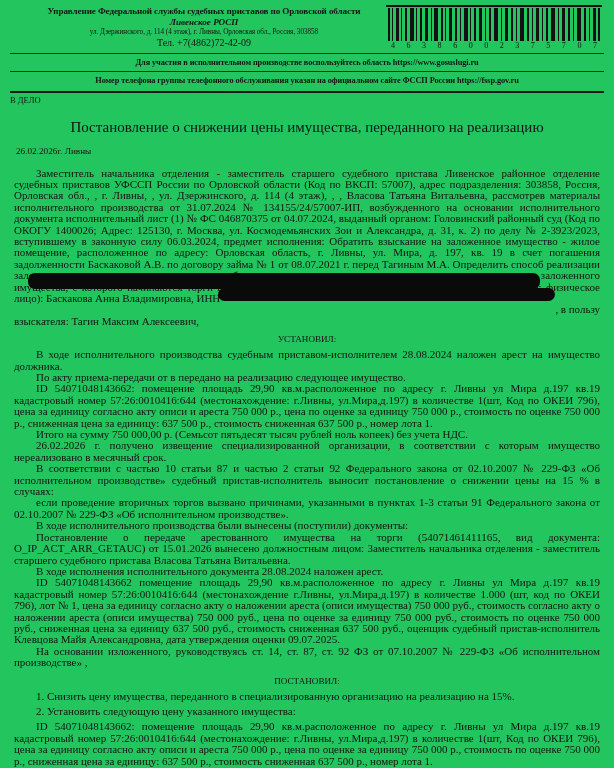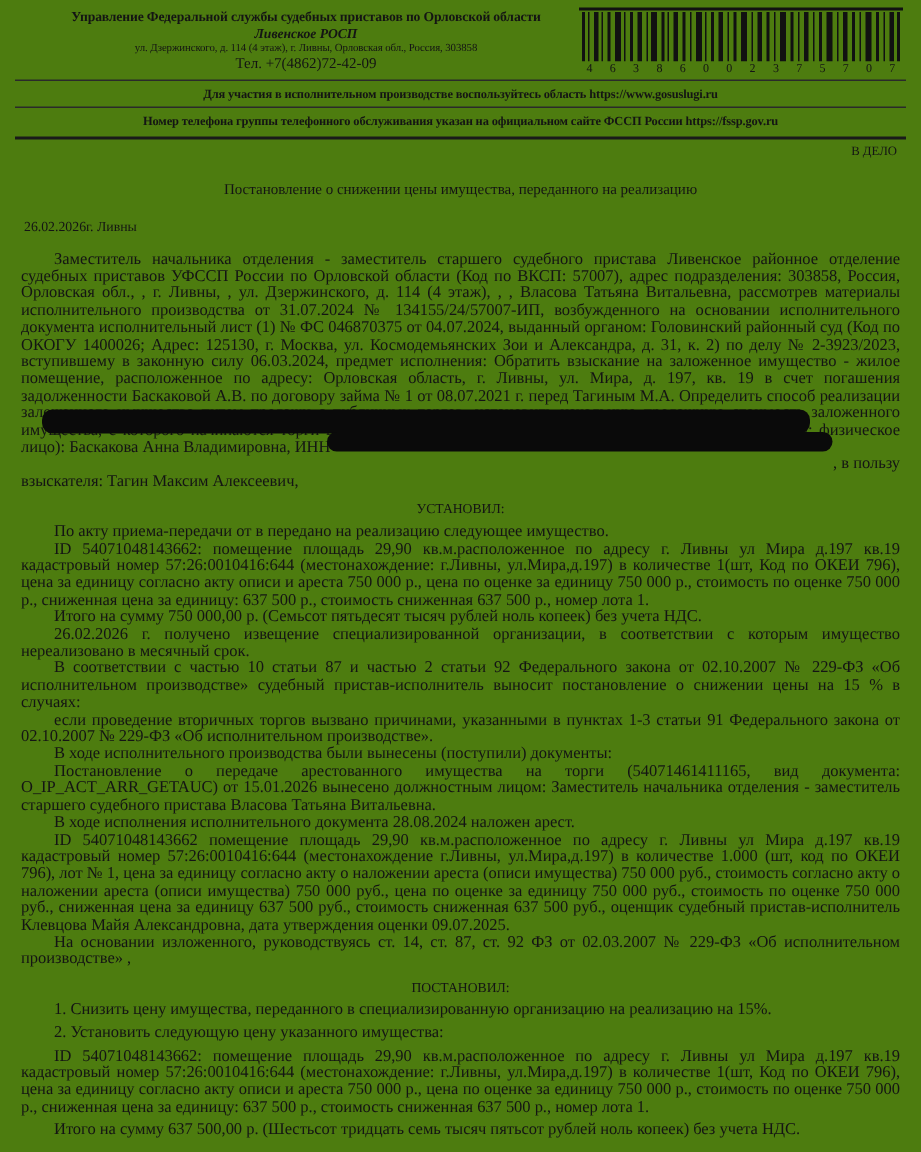--- a/index.html
+++ b/index.html
@@ -12,21 +12,21 @@
     height: 768px;
     overflow: hidden;
     font-family: "Liberation Serif", "DejaVu Serif", serif;
     color: #141414;
     position: relative;
   }
   .page {
     width: 614px;
     height: 768px;
     position: relative;
-    background: #4d7c0f;
+    background: #22c55e;
     box-sizing: border-box;
     padding: 0;
   }
 
   
   .header {
     position: relative;
     padding: 4px 10px 0 10px;
     box-sizing: border-box;
   }
@@ -106,34 +106,33 @@
   .hdr-rule-mid {
     height: 1px;
     background: #2a2a2a;
   }
   .hdr-rule-thick {
     height: 2px;
     background: #1a1a1a;
     margin-top: 2px;
   }
   .v-delo {
-    text-align: right;
     font-size: 8.5px;
     padding: 2px 6px 0 0;
     line-height: 11px;
   }
 
   
   .doc {
     padding: 0 14px 0 14px;
     box-sizing: border-box;
   }
   .doc-title {
     text-align: center;
-    font-size: 10px;
+    font-size: 15px;
     line-height: 12px;
     margin-top: 15px;
     margin-bottom: 12px;
   }
   .date-city {
     display: flex;
     font-size: 9.2px;
     line-height: 12px;
     margin-bottom: 11px;
     padding: 0 4px 0 2px;
@@ -271,31 +270,32 @@
       <span>26.02.2026</span>
       <span>г. Ливны</span>
     </div>
 
     <p class="body-par">Заместитель начальника отделения - заместитель старшего судебного пристава Ливенское районное отделение судебных приставов УФССП России по Орловской области (Код по ВКСП: 57007), адрес подразделения: 303858, Россия, Орловская обл., , г. Ливны, , ул. Дзержинского, д. 114 (4 этаж), , , Власова Татьяна Витальевна, рассмотрев материалы исполнительного производства от 31.07.2024 №   134155/24/57007-ИП, возбужденного на основании исполнительного документа исполнительный лист (1) №   ФС 046870375 от 04.07.2024, выданный органом: Головинский районный суд (Код по ОКОГУ 1400026; Адрес: 125130, г. Москва, ул. Космодемьянских Зои и Александра, д. 31, к. 2) по делу № 2-3923/2023, вступившему в законную силу 06.03.2024, предмет исполнения: Обратить взыскание на заложенное имущество - жилое помещение, расположенное по адресу: Орловская область, г. Ливны, ул. Мира, д. 197, кв. 19 в счет погашения задолженности Баскаковой А.В. по договору займа № 1 от 08.07.2021 г. перед Тагиным М.А. Определить способ реализации заложенного имущества путем продажи с публичных торгов, установить начальную продажную стоимость заложенного имущества, с которого начинаются торги в размере 750 000 рублей., в отношении должника (тип должника: физическое лицо): Баскакова Анна Владимировна, ИНН</p>
     <p class="body-par noindent" style="text-align:right;">, в пользу</p>
     <p class="body-par noindent" style="text-align:left;">взыскателя: Тагин Максим Алексеевич,</p>
 
     <div class="center-head">УСТАНОВИЛ:</div>
 
+    <p class="body-par">В ходе исполнительного производства судебным приставом-исполнителем 28.08.2024 наложен арест на имущество должника.</p>
     <p class="body-par">По акту приема-передачи от в передано на реализацию следующее имущество.</p>
     <p class="body-par">ID 54071048143662: помещение площадь 29,90 кв.м.расположенное по адресу г. Ливны ул Мира д.197 кв.19 кадастровый номер 57:26:0010416:644 (местонахождение: г.Ливны, ул.Мира,д.197) в количестве 1(шт, Код по ОКЕИ 796), цена за единицу согласно акту описи и ареста 750 000 р., цена по оценке за единицу 750 000 р., стоимость по оценке 750 000 р., сниженная цена за единицу: 637 500 р., стоимость сниженная 637 500 р., номер лота 1.</p>
     <p class="body-par">Итого на сумму 750 000,00 р. (Семьсот пятьдесят тысяч рублей ноль копеек) без учета НДС.</p>
     <p class="body-par">26.02.2026 г. получено извещение специализированной организации, в соответствии с которым имущество нереализовано в месячный срок.</p>
     <p class="body-par">В соответствии с частью 10 статьи 87 и частью 2 статьи 92 Федерального закона от 02.10.2007 № 229-ФЗ «Об исполнительном производстве» судебный пристав-исполнитель выносит постановление о снижении цены на 15 % в случаях:</p>
     <p class="body-par">если проведение вторичных торгов вызвано причинами, указанными в пунктах 1-3 статьи 91 Федерального закона от 02.10.2007 № 229-ФЗ «Об исполнительном производстве».</p>
     <p class="body-par">В ходе исполнительного производства были вынесены (поступили) документы:</p>
     <p class="body-par">Постановление о передаче арестованного имущества на торги (54071461411165, вид документа: O_IP_ACT_ARR_GETAUC) от 15.01.2026 вынесено должностным лицом: Заместитель начальника отделения - заместитель старшего судебного пристава Власова Татьяна Витальевна.</p>
     <p class="body-par">В ходе исполнения исполнительного документа 28.08.2024 наложен арест.</p>
     <p class="body-par">ID 54071048143662 помещение площадь 29,90 кв.м.расположенное по адресу г. Ливны ул Мира д.197 кв.19 кадастровый номер 57:26:0010416:644 (местонахождение г.Ливны, ул.Мира,д.197) в количестве 1.000 (шт, код по ОКЕИ 796), лот № 1, цена за единицу согласно акту о наложении ареста (описи имущества) 750 000 руб., стоимость согласно акту о наложении ареста (описи имущества) 750 000 руб., цена по оценке за единицу 750 000 руб., стоимость по оценке 750 000 руб., сниженная цена за единицу 637 500 руб., стоимость сниженная 637 500 руб., оценщик судебный пристав-исполнитель Клевцова Майя Александровна, дата утверждения оценки 09.07.2025.</p>
-    <p class="body-par">На основании изложенного, руководствуясь ст. 14, ст. 87, ст. 92 ФЗ от 02.03.2007 №   229-ФЗ «Об исполнительном производстве» ,</p>
+    <p class="body-par">На основании изложенного, руководствуясь ст. 14, ст. 87, ст. 92 ФЗ от 07.10.2007 №   229-ФЗ «Об исполнительном производстве» ,</p>
 
     <div class="center-head">ПОСТАНОВИЛ:</div>
 
     <p class="body-par">1. Снизить цену имущества, переданного в специализированную организацию на реализацию на 15%.</p>
     <div class="gap-sm"></div>
     <p class="body-par">2. Установить следующую цену указанного имущества:</p>
     <div class="gap-sm"></div>
     <p class="body-par">ID 54071048143662: помещение площадь 29,90 кв.м.расположенное по адресу г. Ливны ул Мира д.197 кв.19 кадастровый номер 57:26:0010416:644 (местонахождение: г.Ливны, ул.Мира,д.197) в количестве 1(шт, Код по ОКЕИ 796), цена за единицу согласно акту описи и ареста 750 000 р., цена по оценке за единицу 750 000 р., стоимость по оценке 750 000 р., сниженная цена за единицу: 637 500 р., стоимость сниженная 637 500 р., номер лота 1.</p>
     <div class="gap-sm"></div>
     <p class="body-par">Итого на сумму 637 500,00 р. (Шестьсот тридцать семь тысяч пятьсот рублей ноль копеек) без учета НДС.</p>

